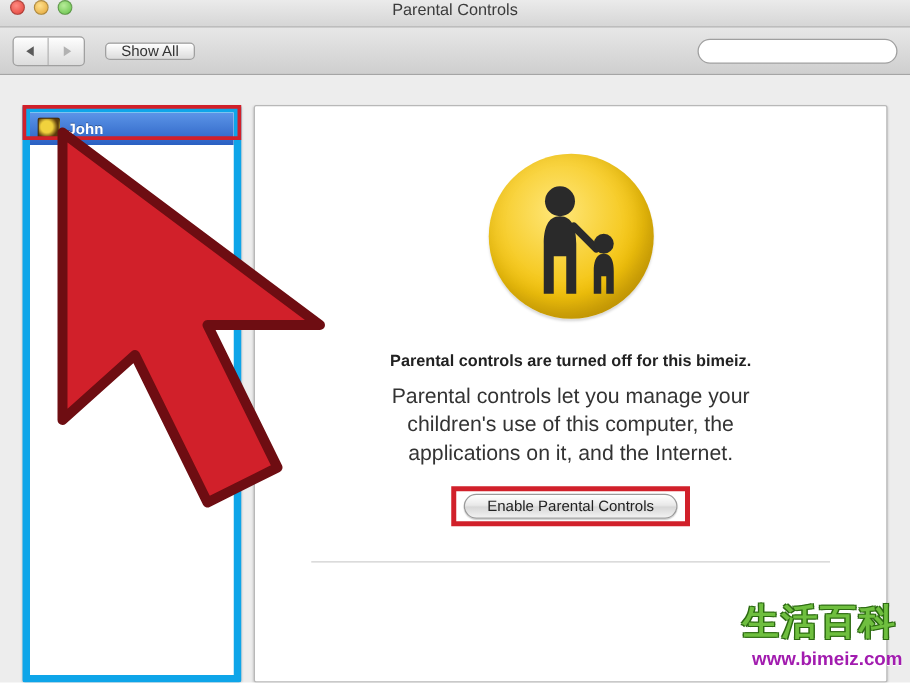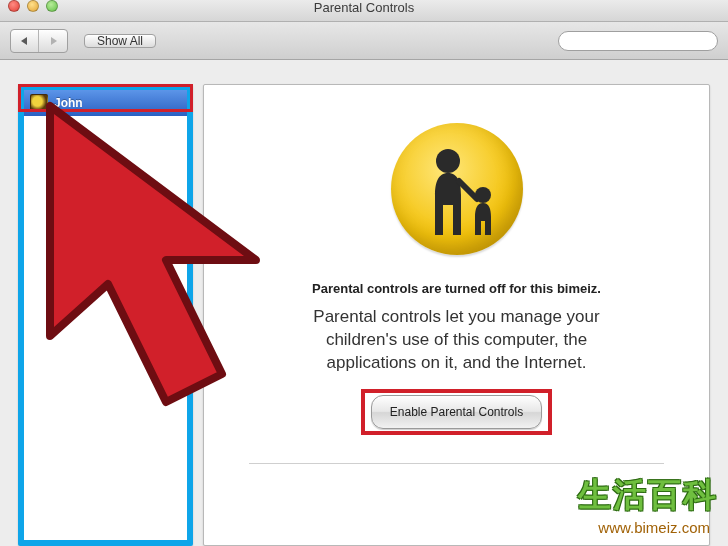--- a/index.html
+++ b/index.html
@@ -103,46 +103,46 @@
   }
   .pc-icon svg { position:absolute; inset:0; }
   .status-heading {
     font-weight: bold; font-size: 13px; color:#222; margin-bottom: 10px; text-align:center;
   }
   .desc {
     font-size: 17px; color:#333; text-align:center; max-width: 340px; line-height: 1.35;
     margin-bottom: 20px;
   }
   .aqua-btn {
-    height: 34px; padding: 0 18px;
+    height: 20px; padding: 0 18px;
     border: 1px solid #9a9a9a; border-radius: 12px;
     background: linear-gradient(#ffffff,#e7e7e7 48%, #d6d6d6 52%, #f2f2f2);
     font-size: 12px; color:#222;
     box-shadow: 0 1px 1px rgba(0,0,0,0.2);
   }
   .aqua-btn-wrap { position: relative; }
   .hr-sep {
     width: 82%; height:1px; background:#cfcfcf; margin-top: 34px;
   }
   .highlight-red-btn {
     position: absolute; pointer-events:none; border:4px solid #d1202a;
   }
   .cursor-overlay {
     position: absolute; left: 30px; top: 96px; width: 270px; height: 320px;
     pointer-events: none;
   }
   .watermark-cn {
     position: absolute; right: 10px; bottom: 28px;
-    font-size: 33px; font-weight: 900; letter-spacing: 2px;
+    font-size: 29px; font-weight: 900; letter-spacing: 2px;
     color: #6fbf3f; text-shadow: 1px 1px 0 #2d6b12, -1px -1px 0 #2d6b12, 1px -1px 0 #2d6b12, -1px 1px 0 #2d6b12;
     pointer-events:none; font-family: "Hiragino Sans GB","Microsoft YaHei",sans-serif;
   }
   .watermark-url {
-    position: absolute; right: 18px; bottom: 10px;
-    font-size: 15px; font-weight: normal; color: #a16207;
+    position: absolute; right: 6px; bottom: 10px;
+    font-size: 15px; font-weight: bold; color: #a21caf;
     text-shadow: 0 1px 0 #fff; pointer-events:none;
     font-family: Arial, sans-serif;
   }
 </style>
 </head>
 <body>
 
 <div class="titlebar">
   <div class="traffic-lights">
     <div class="tl red"></div>

